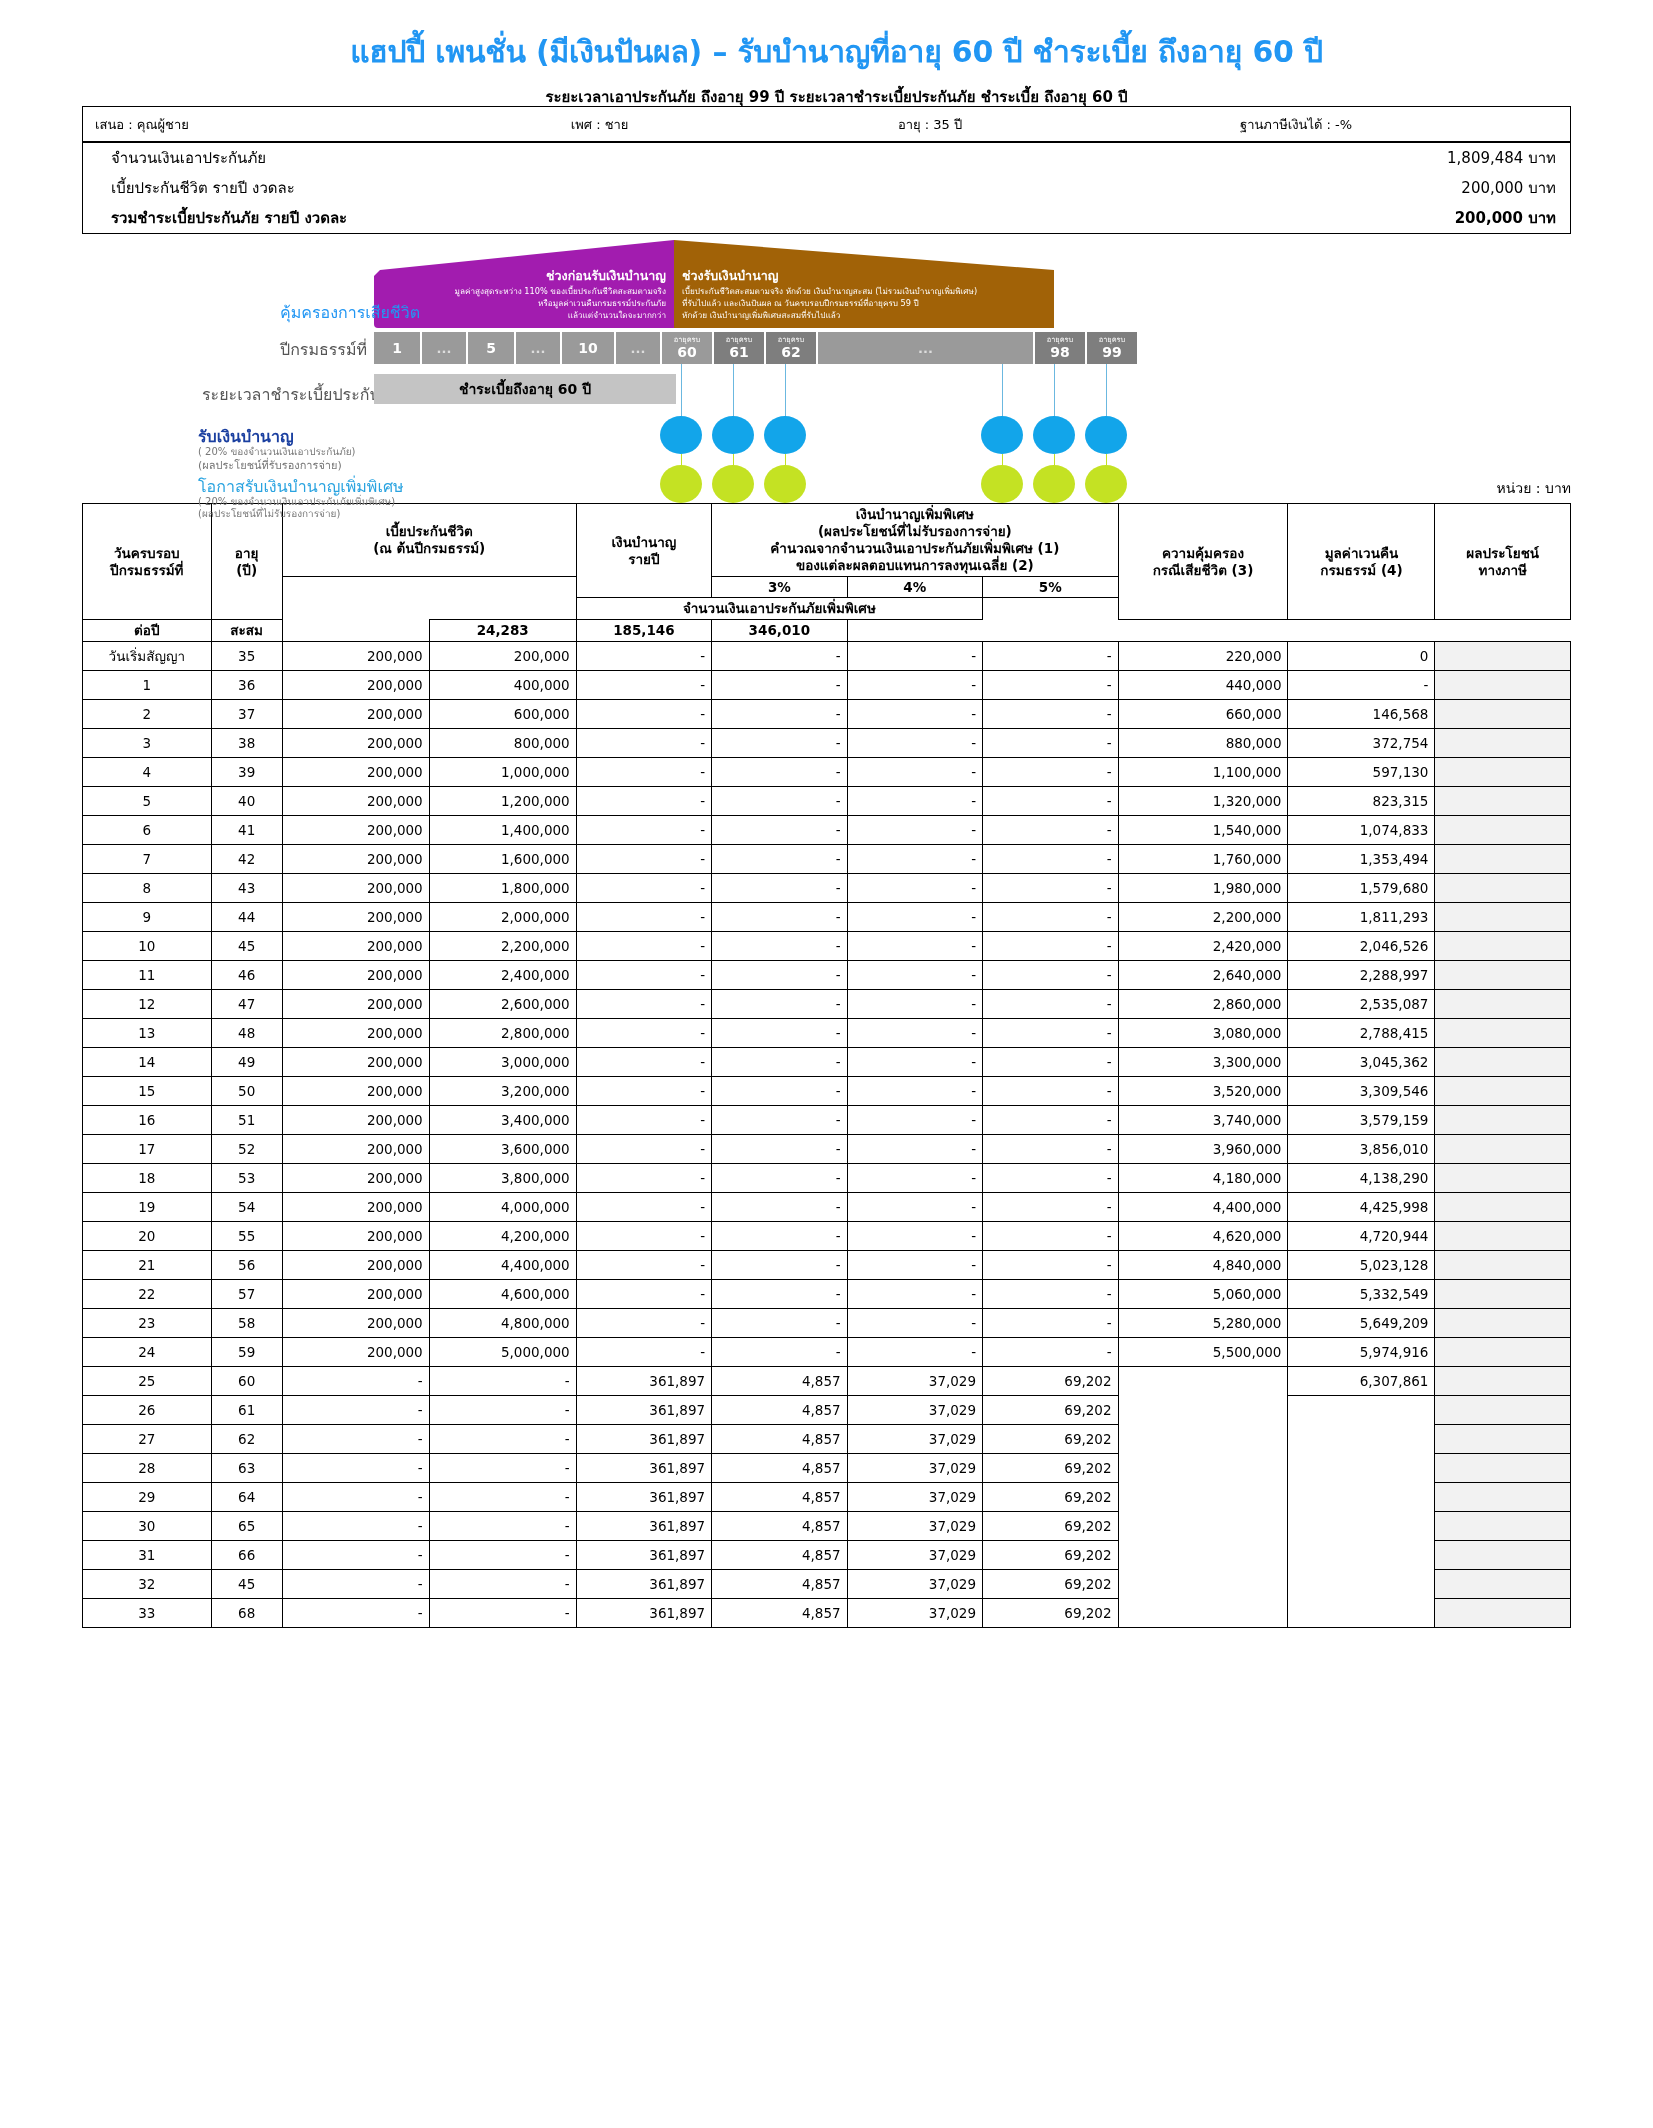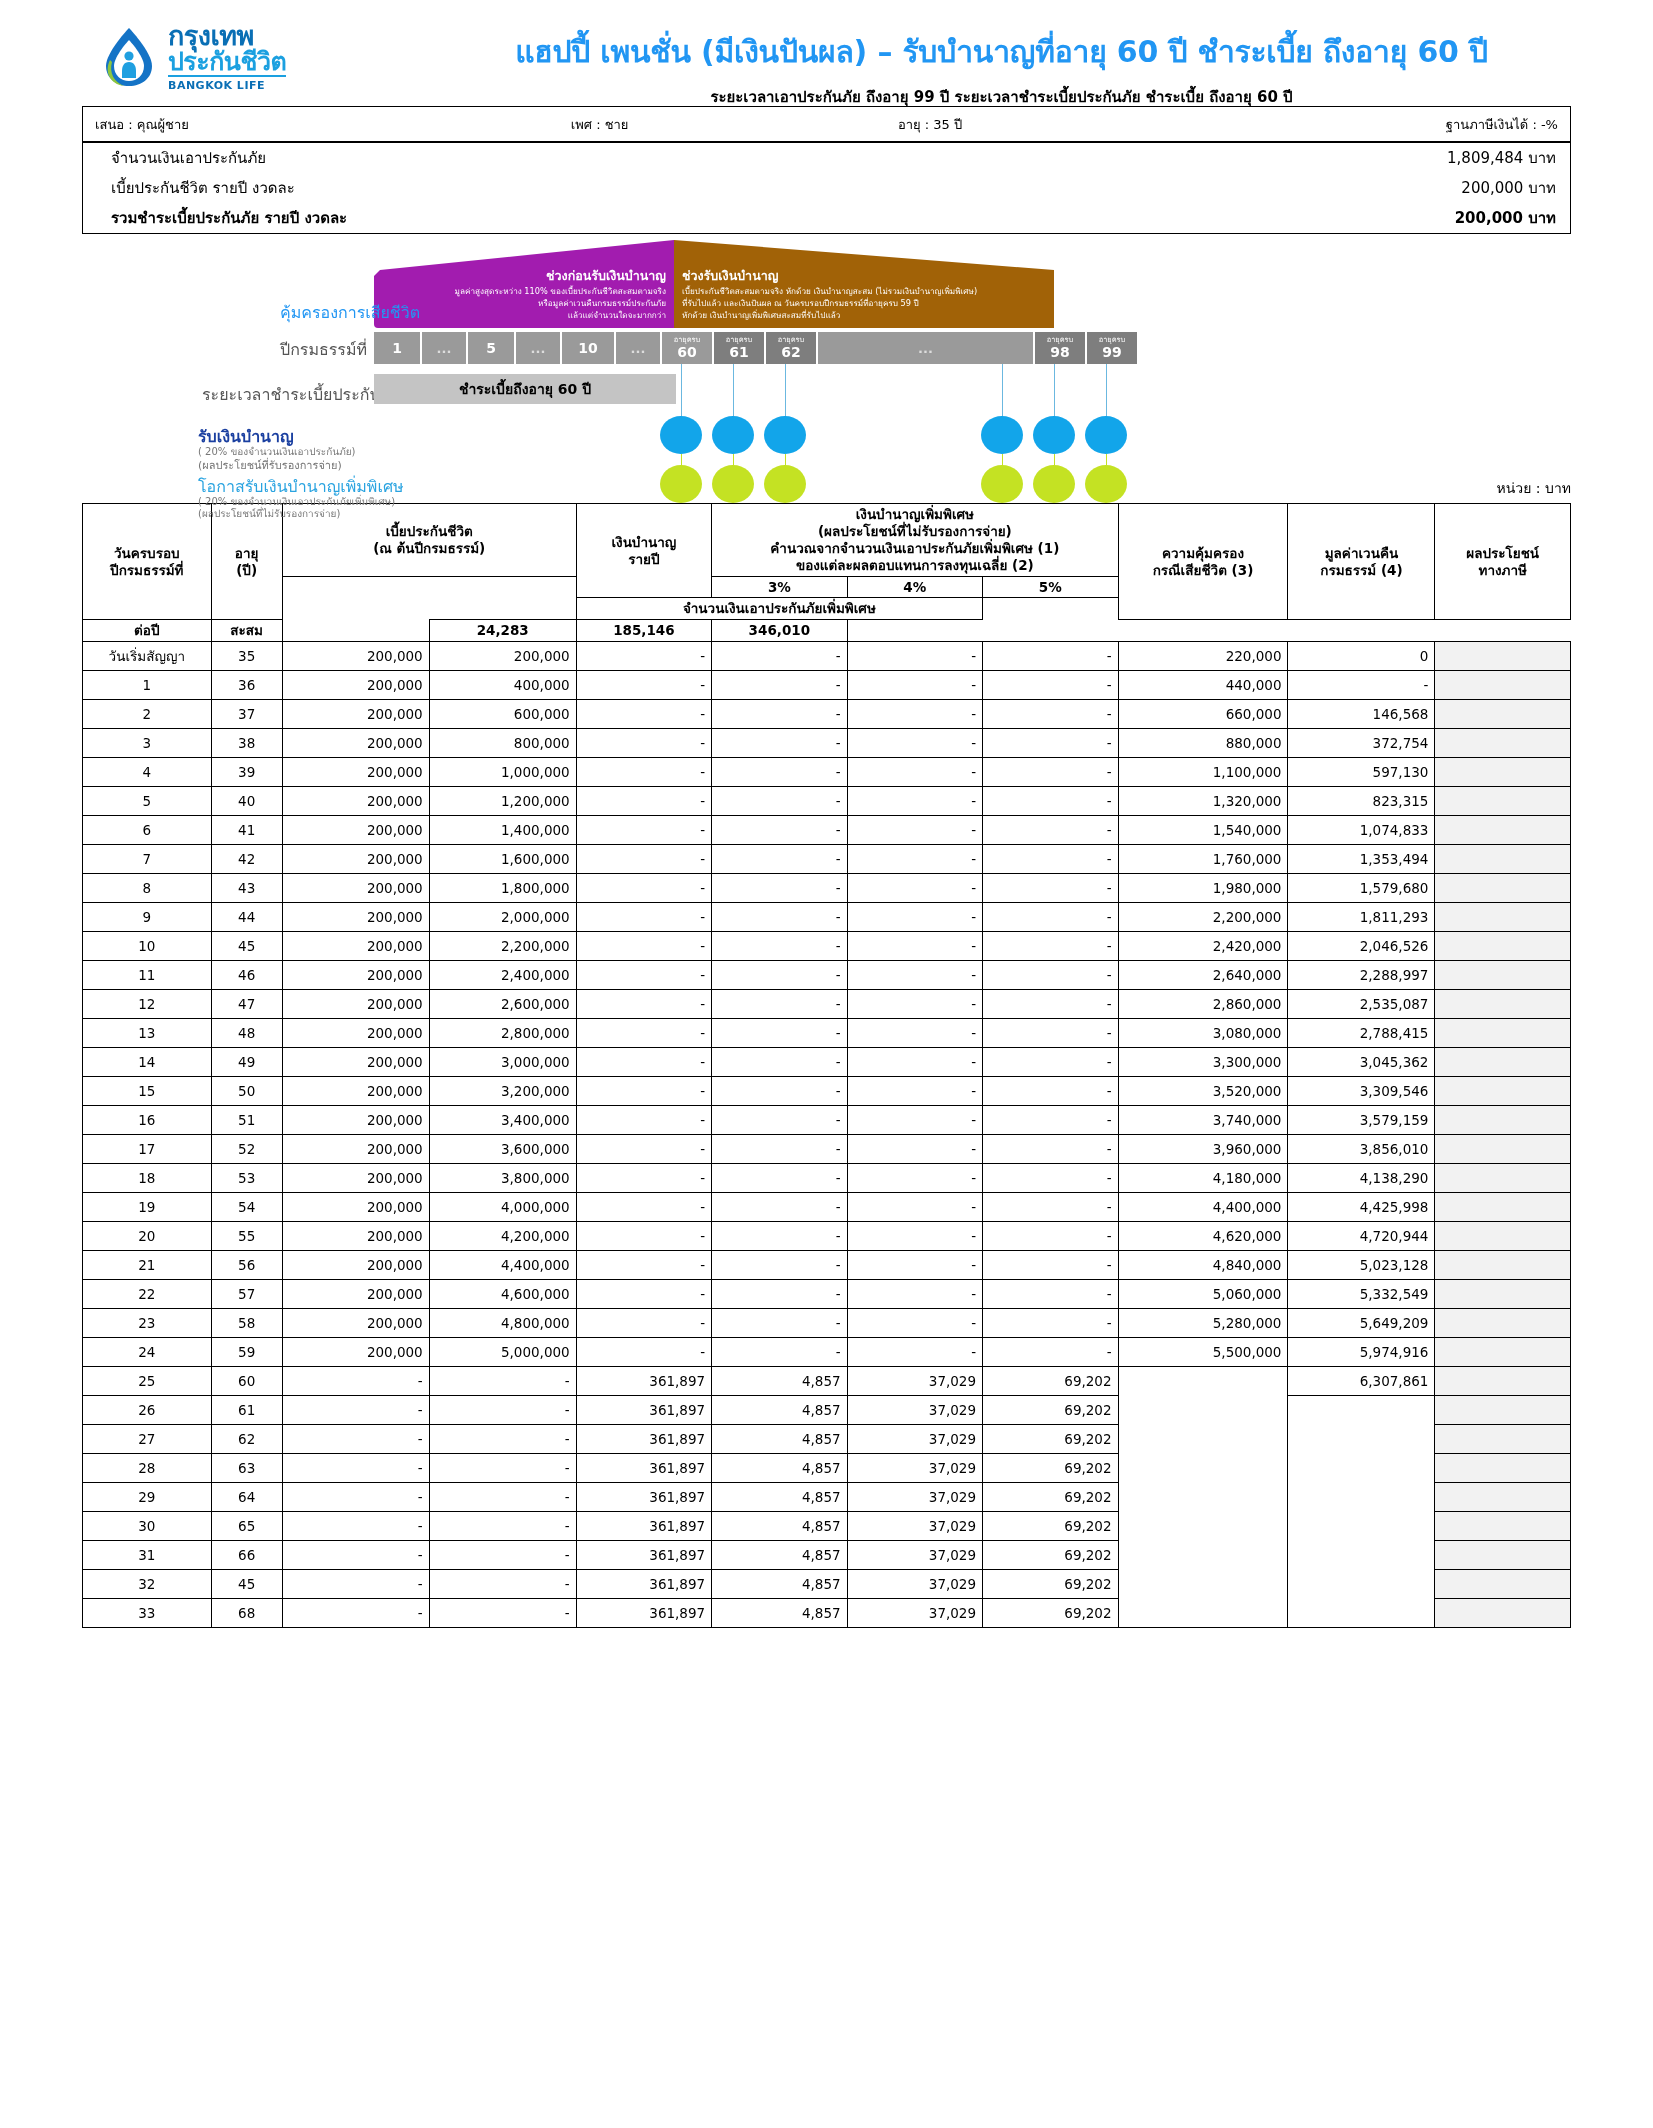--- a/index.html
+++ b/index.html
@@ -27,21 +27,21 @@
   .title-main { color:#2196f3; font-size:30px; font-weight:bold; letter-spacing:-0.2px; }
   .title-sub { color:#000; font-size:15px; font-weight:bold; margin-top:10px; }
 
   
   .infobox { margin:6px 82px 0 82px; border:1.6px solid #000; }
   .info-row1 { display:flex; border-bottom:2.5px solid #000; height:36px; align-items:center; font-size:13px; }
   .info-row1 > div { padding:0 12px; }
   .c-a { width:32%; }
   .c-b { width:22%; }
   .c-c { width:23%; }
-  .c-d { width:23%; text-align:right; }
+  .c-d { width:23%; }
   .info-line { display:flex; height:30px; align-items:center; font-size:15px; padding:0 14px; }
   .info-line .lbl { flex:1; padding-left:14px; }
   .info-line .val { text-align:right; white-space:nowrap; }
   .info-line.bold { font-weight:bold; }
 
   
   .diagram { position:relative; height:243px; margin:0 82px; }
   .lbl-death { position:absolute; left:198px; top:66px; color:#2196f3; font-size:16px; }
   .lbl-policyyear { position:absolute; left:198px; top:103px; color:#555; font-size:16px; }
   .lbl-premterm { position:absolute; left:120px; top:148px; color:#555; font-size:16px; }
@@ -88,36 +88,20 @@
   td.shade { background:#f2f2f2; }
   .hdr-small { font-size:12.5px; }
   .hdr-xs { font-size:11.5px; font-weight:normal; }
 </style>
 </head>
 <body>
 
 <div class="page">
 
   <div class="header">
-    <div class="logo-wrap">
-      <div class="logo-mark">
-        <svg width="58" height="62" viewBox="0 0 58 62">
-          <path d="M29 2 C29 2 6 26 6 40 C6 52 16 60 29 60 C42 60 52 52 52 40 C52 26 29 2 29 2 Z" fill="#1473c6"></path>
-          <path d="M10 34 C4 46 10 58 24 60 C14 56 9 47 12 36 Z" fill="#8dc63f"></path>
-          <path d="M29 14 C29 14 14 30 14 40 C14 49 21 55 29 55 C37 55 44 49 44 40 C44 30 29 14 29 14 Z" fill="#ffffff"></path>
-          <circle cx="29" cy="30" r="4.6" fill="#1f9fe0"></circle>
-          <path d="M29 36 C24 36 22 40 22 45 L22 52 L36 52 L36 45 C36 40 34 36 29 36 Z" fill="#1f9fe0"></path>
-        </svg>
-      </div>
-      <div class="logo-text">
-        <div class="logo-l1">กรุงเทพ</div>
-        <div class="logo-l2">ประกันชีวิต</div>
-        <div class="logo-l3">BANGKOK LIFE</div>
-      </div>
-    </div>
     <div class="titles">
       <div class="title-main">แฮปปี้ เพนชั่น (มีเงินปันผล) – รับบำนาญที่อายุ 60 ปี ชำระเบี้ย ถึงอายุ 60 ปี</div>
       <div class="title-sub">ระยะเวลาเอาประกันภัย ถึงอายุ 99 ปี ระยะเวลาชำระเบี้ยประกันภัย ชำระเบี้ย ถึงอายุ 60 ปี</div>
     </div>
   </div>
 
   <div class="infobox">
     <div class="info-row1">
       <div class="c-a">เสนอ : คุณผู้ชาย</div>
       <div class="c-b">เพศ : ชาย</div>

